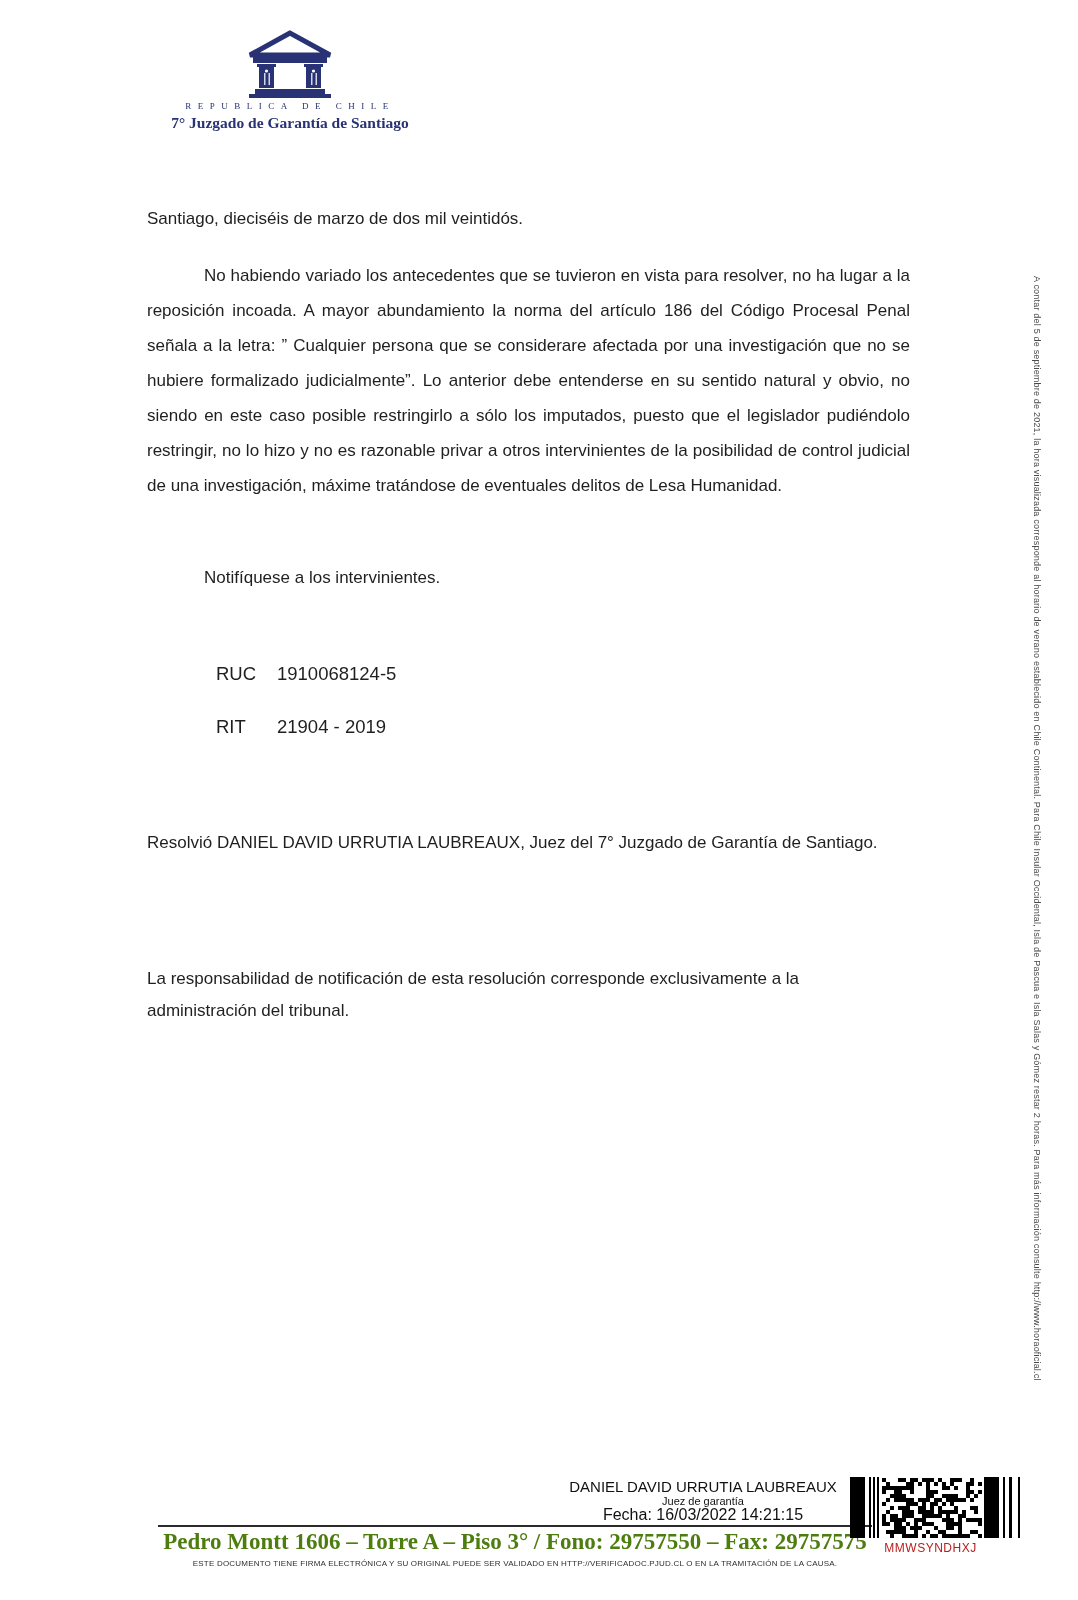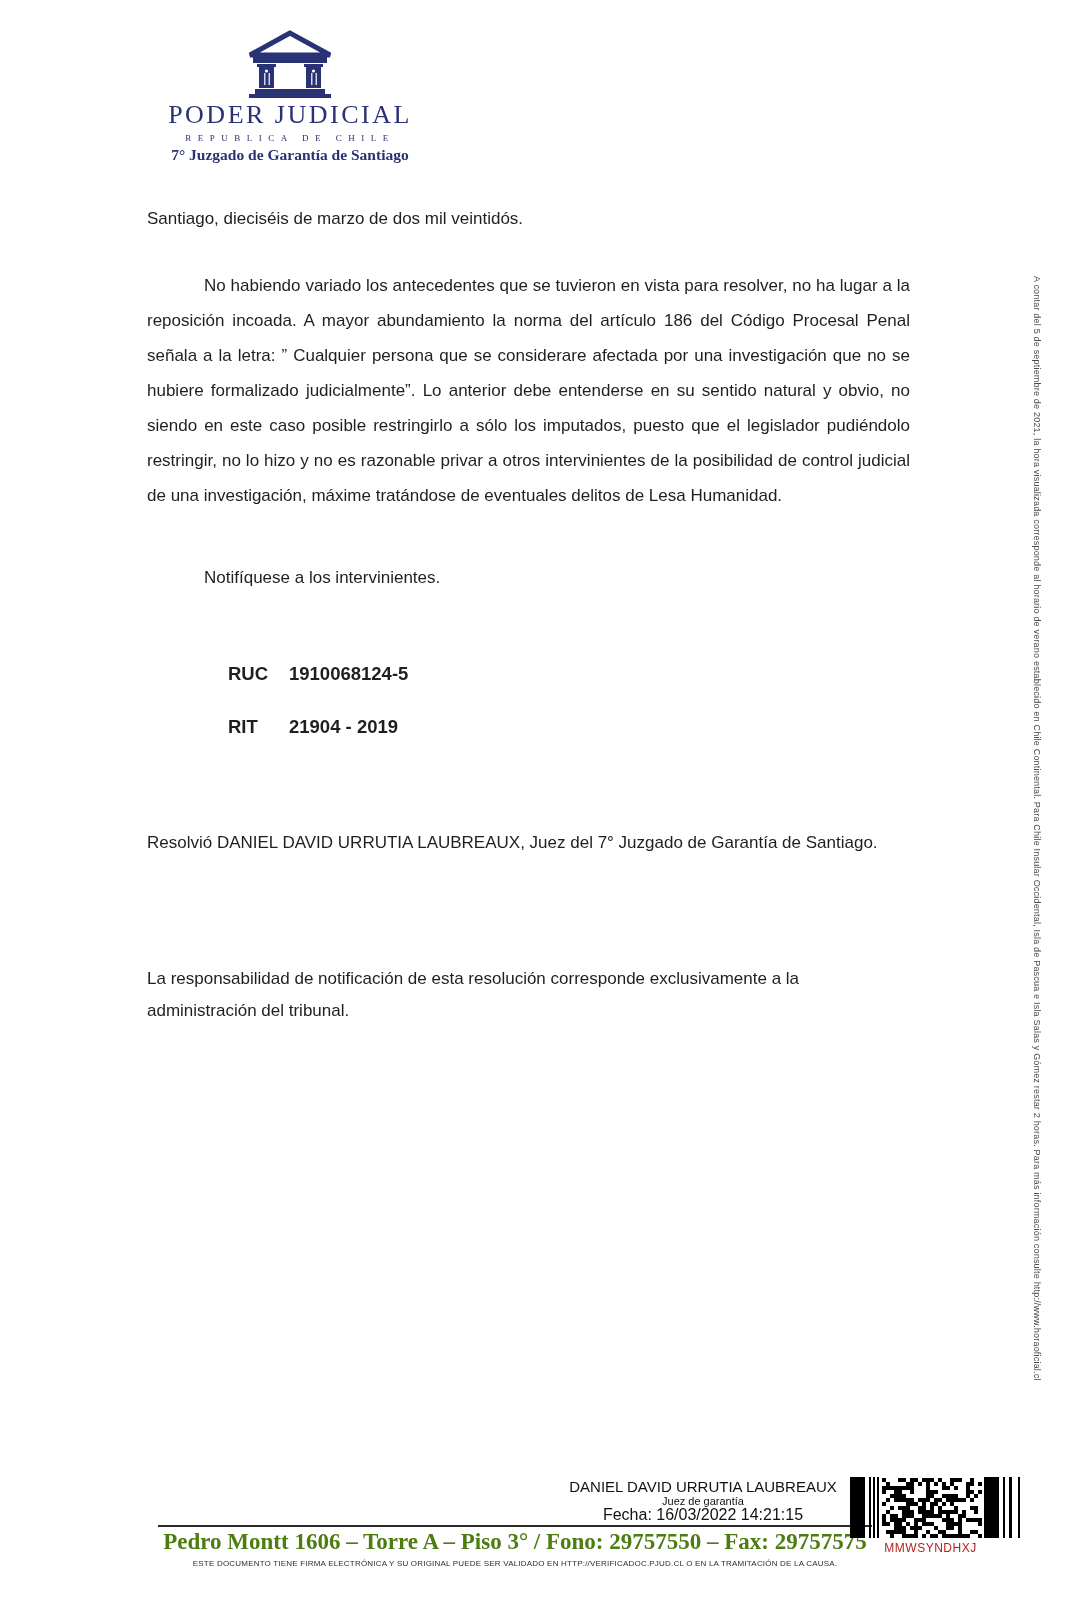--- a/index.html
+++ b/index.html
@@ -14,23 +14,23 @@
   .temple{display:block;margin:0 auto;}
   .org-name{font-family:"Liberation Serif",serif;font-size:26px;letter-spacing:2.5px;
     margin-top:2px;white-space:nowrap;}
   .org-country{font-family:"Liberation Serif",serif;font-size:9px;letter-spacing:6.5px;
     margin-top:3px;white-space:nowrap;}
   .org-court{font-family:"Liberation Serif",serif;font-size:15.5px;margin-top:3px;white-space:nowrap;font-weight:bold;}
 
   
   .doc-text{left:147px;width:763px;font-size:17px;line-height:35px;}
   .date-line{top:201px;}
-  .main-par{top:268px;text-align:justify;text-indent:57px;}
+  .main-par{top:258px;text-align:justify;text-indent:57px;}
   .notify-line{top:560px;padding-left:57px;}
-  .case-line{left:228px;font-weight:bold;font-size:18.5px;}
+  .case-line{left:216px;font-weight:normal;font-size:18.5px;}
   .ruc-line{top:663px;}
   .rit-line{top:716px;}
   .case-label{display:inline-block;width:61px;}
   .resolved-par{top:823px;line-height:39px;text-align:justify;}
   .resp-par{top:963px;line-height:32px;}
 
   
   .sidebar-note{top:276px;left:1032px;writing-mode:vertical-rl;white-space:nowrap;
     font-size:9px;letter-spacing:0.2px;color:#4a4a4a;}
 
@@ -65,21 +65,20 @@
     </g>
     <g fill="#ffffff">
       <circle cx="22.5" cy="41" r="1.6"></circle>
       <rect x="20.2" y="43" width="1.2" height="12"></rect>
       <rect x="24.6" y="43" width="1.2" height="12"></rect>
       <circle cx="69.5" cy="41" r="1.6"></circle>
       <rect x="67.2" y="43" width="1.2" height="12"></rect>
       <rect x="71.6" y="43" width="1.2" height="12"></rect>
     </g>
   </svg>
-  <div class="org-name">PODER JUDICIAL</div>
   <div class="org-country">REPUBLICA DE CHILE</div>
   <div class="org-court">7° Juzgado de Garantía de Santiago</div>
 </div>
 
 <div class="abs doc-text date-line">Santiago, dieciséis de marzo de dos mil veintidós.</div>
 
 <div class="abs doc-text main-par">No habiendo variado los antecedentes que se tuvieron en vista para resolver, no ha lugar a la reposición incoada. A mayor abundamiento la norma del artículo 186 del Código Procesal Penal señala a la letra: ” Cualquier persona que se considerare afectada por una investigación que no se hubiere formalizado judicialmente”. Lo anterior debe entenderse en su sentido natural y obvio, no siendo en este caso posible restringirlo a sólo los imputados, puesto que el legislador pudiéndolo restringir, no lo hizo y no es razonable privar a otros intervinientes de la posibilidad de control judicial de una investigación, máxime tratándose de eventuales delitos de Lesa Humanidad.</div>
 
 <div class="abs doc-text notify-line">Notifíquese a los intervinientes.</div>
 

